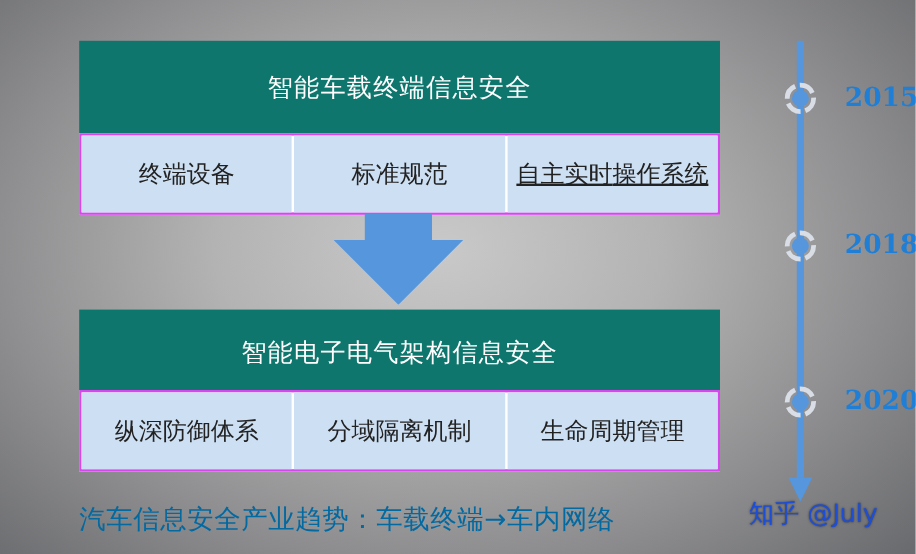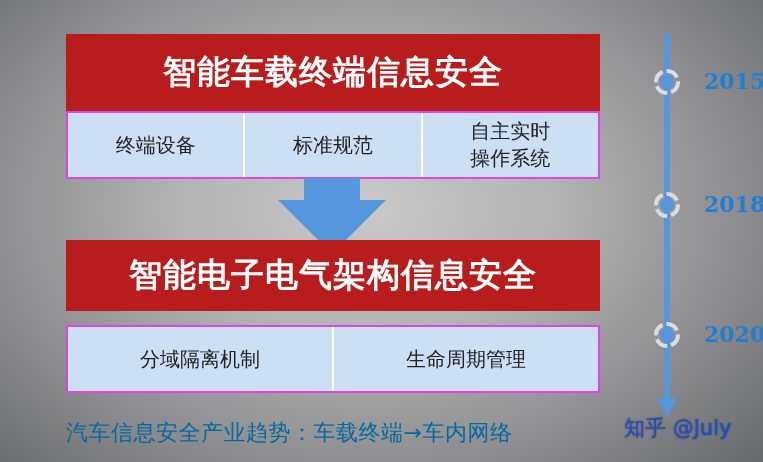--- a/index.html
+++ b/index.html
@@ -3,26 +3,26 @@
 <meta charset="utf-8">
 <style>
   html, body { margin: 0; padding: 0; }
   body {
     width: 763px; height: 462px; overflow: hidden; position: relative;
     font-family: "DejaVu Sans", "Liberation Sans", sans-serif;
     background: radial-gradient(ellipse 70% 80% at 48% 45%, #c9c9c9 0%, #b3b3b3 35%, #8d8d8f 70%, #6a6b6e 100%);
   }
   .banner {
     position: absolute; left: 66px; width: 534px;
-    background: #b91c1c; color: #ffffff;
+    background: #0f766e; color: #ffffff;
     display: flex; align-items: center; justify-content: center;
-    font-size: 33px; letter-spacing: 1px; font-weight: bold;
+    font-size: 21px; letter-spacing: 1px;
   }
   .banner-top { top: 34px; height: 77px; }
-  .banner-bot { top: 240px; height: 71px; }
+  .banner-bot { top: 258px; height: 71px; }
   .cells {
     position: absolute; left: 66px; width: 534px;
     display: flex; background: #ffffff; box-sizing: border-box;
     border: 2px solid #d946ef;
   }
   .cells-top { top: 111px; height: 68px; }
   .cells-bot { top: 325px; height: 68px; }
   .cell {
     flex: 1; background: #cddff3; color: #222;
     display: flex; align-items: center; justify-content: center; text-align: center;
@@ -48,34 +48,37 @@
 
 <div>
   <div class="banner banner-top">智能车载终端信息安全</div>
   <div class="cells cells-top">
     <div class="cell">
       <span>终端设备</span>
     </div>
     <div class="cell">
       <span>标准规范</span>
     </div>
-    <div class="cell" style="flex-direction:column;">
+    <div class="cell" style="flex-direction:row;text-decoration:underline;">
       <span>自主实时</span>
       <span>操作系统</span>
     </div>
   </div>
 </div>
 
 <svg class="arrow" viewBox="0 0 108 76">
   <polygon points="26,0 82,0 82,22 108,22 54,76 0,22 26,22" fill="#5596dd"></polygon>
 </svg>
 
 <div>
   <div class="banner banner-bot">智能电子电气架构信息安全</div>
   <div class="cells cells-bot">
+    <div class="cell">
+      <span>纵深防御体系</span>
+    </div>
     <div class="cell">
       <span>分域隔离机制</span>
     </div>
     <div class="cell">
       <span>生命周期管理</span>
     </div>
   </div>
 </div>
 
 <svg class="timeline" viewBox="0 0 123 395">

